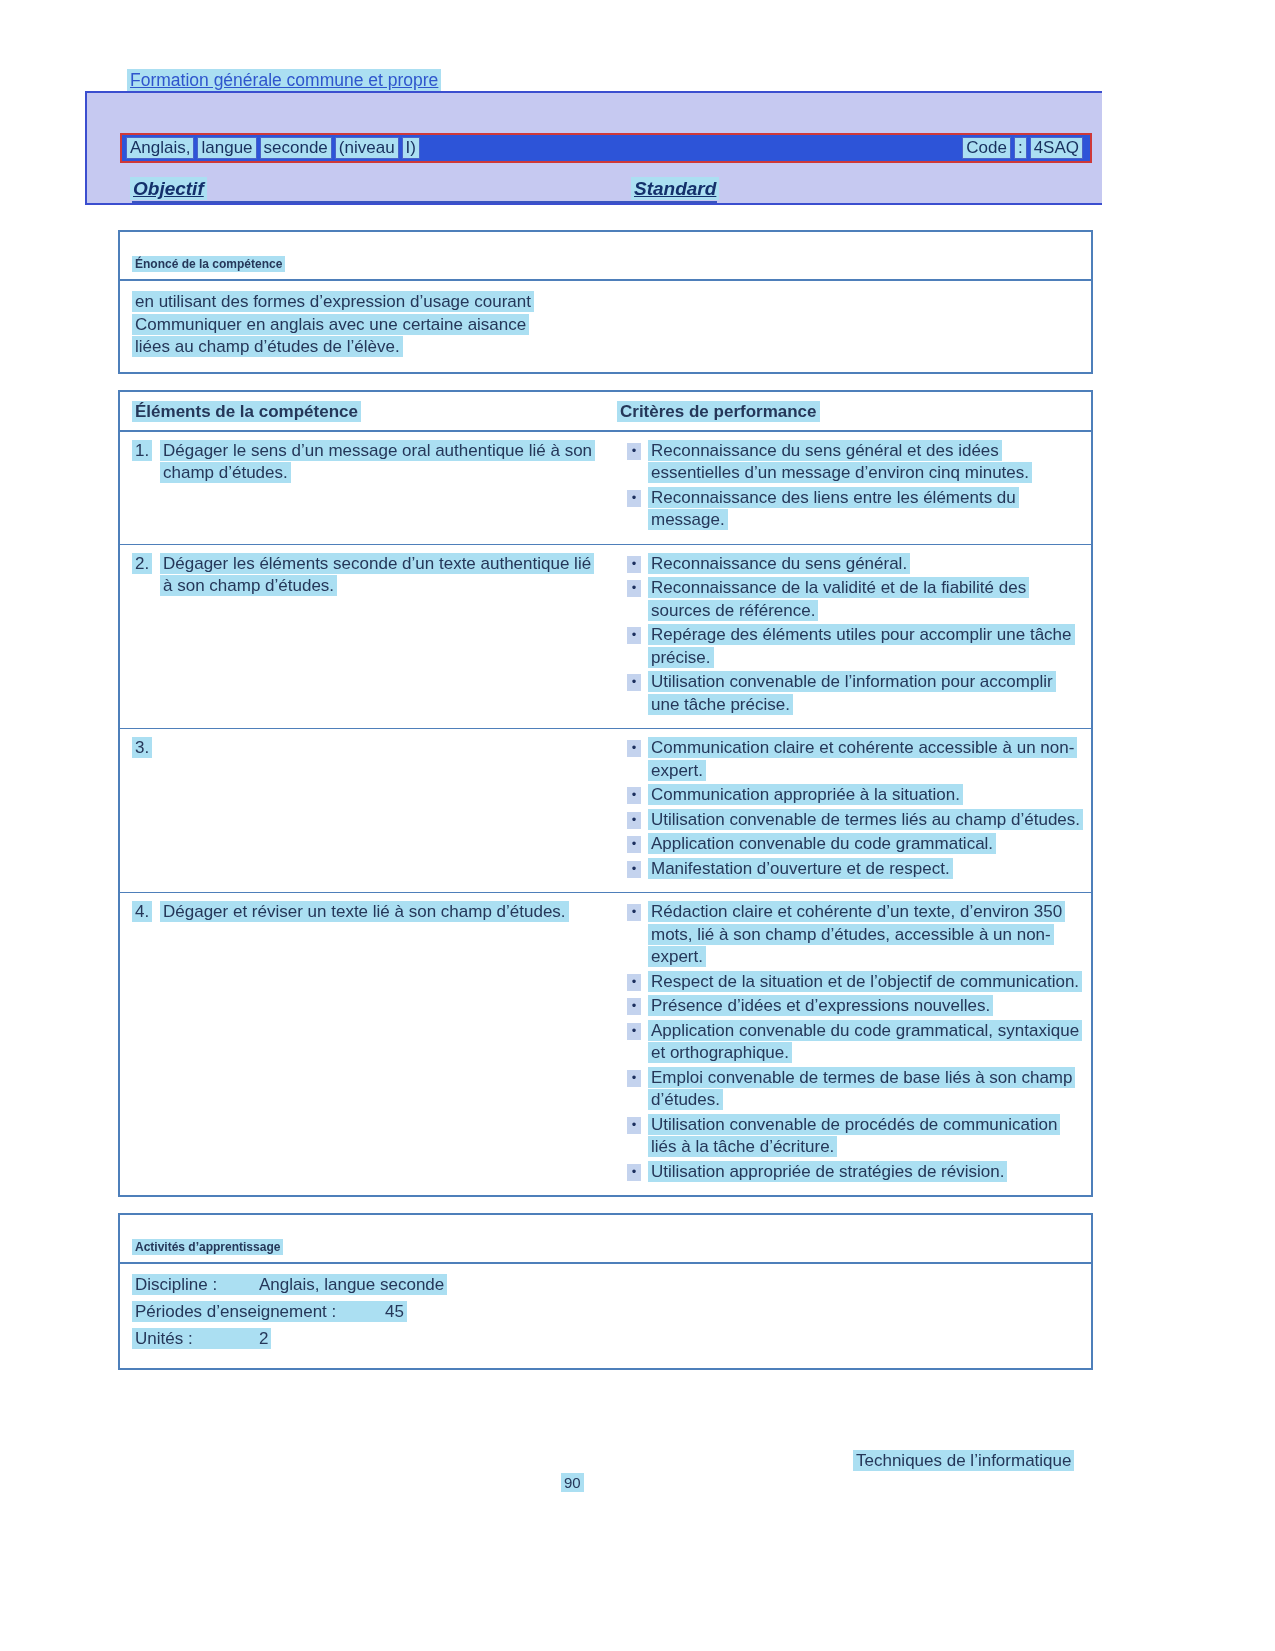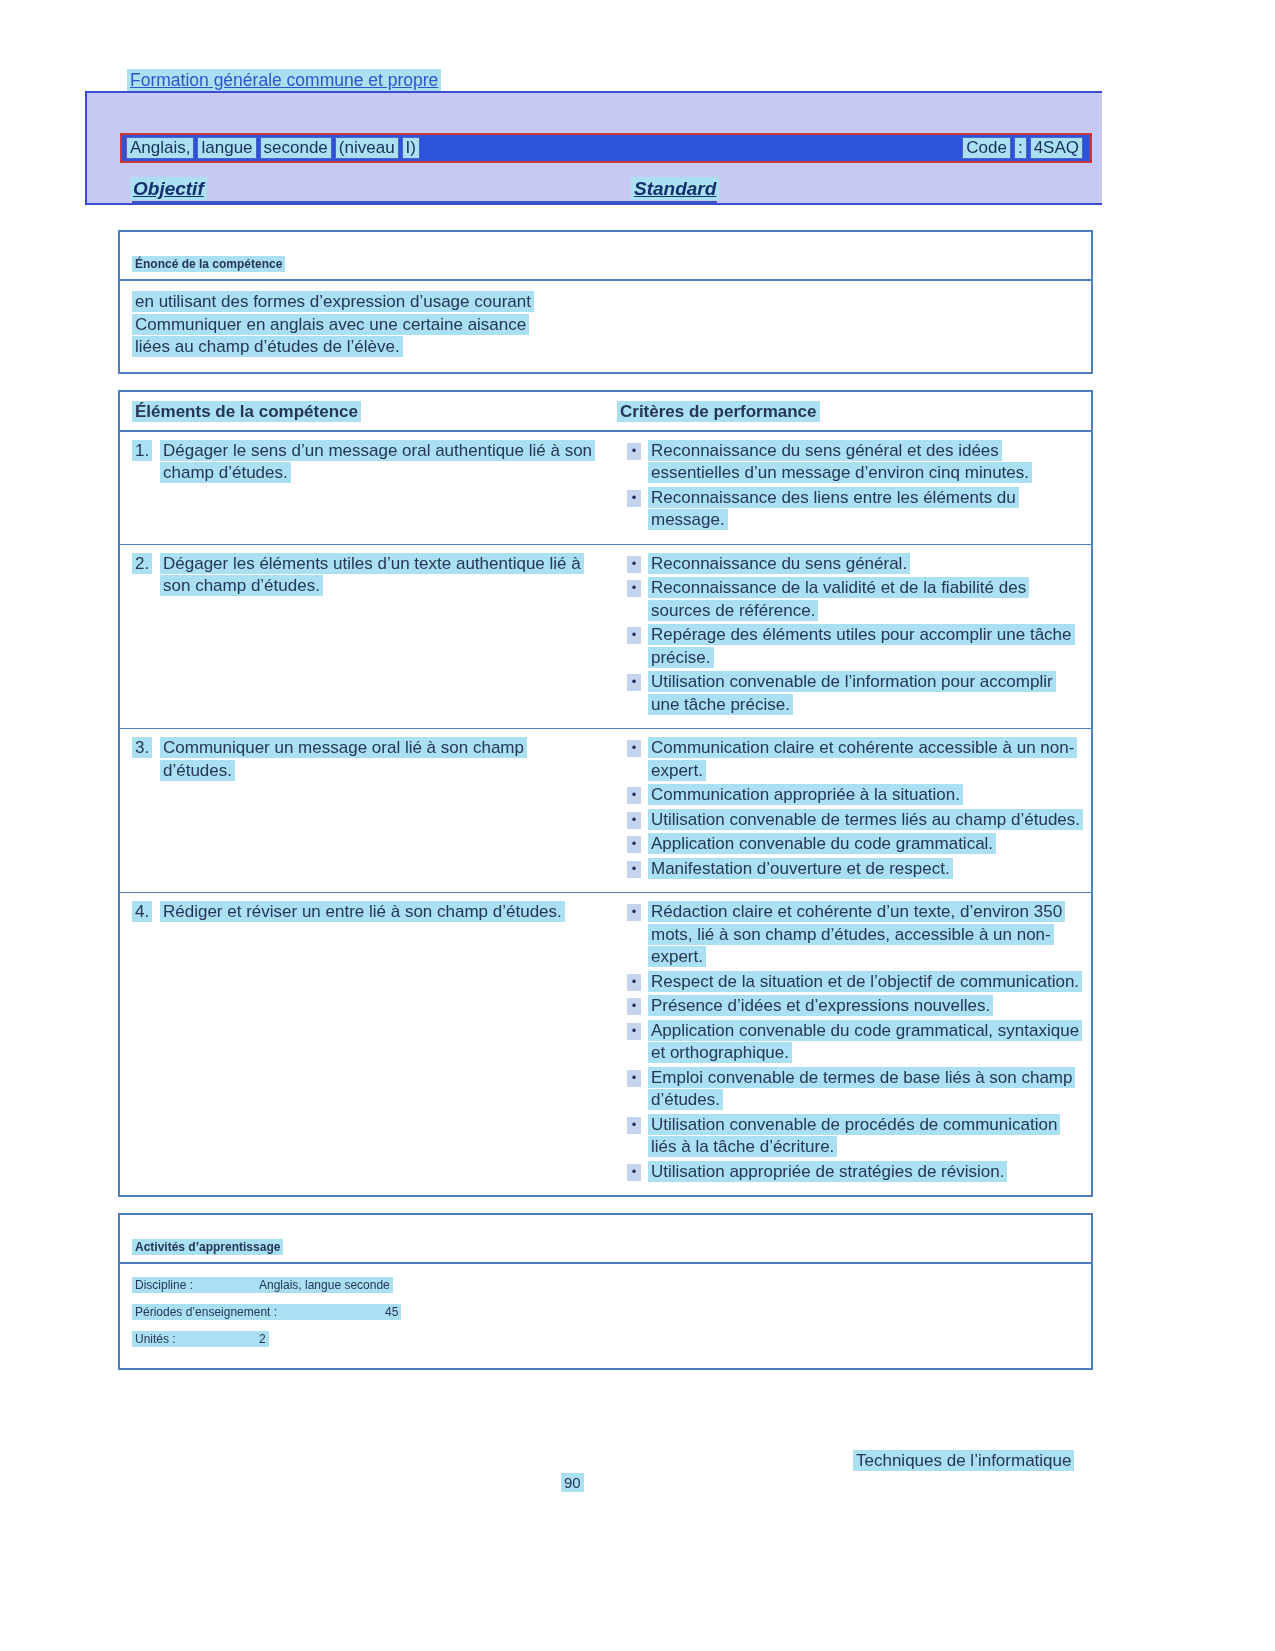--- a/index.html
+++ b/index.html
@@ -56,21 +56,21 @@
   .comp-left{padding:8px 10px 10px 12px;display:flex;align-items:flex-start;}
   .numwrap{flex:0 0 28px;}
   .eltext{max-width:434px;}
   .comp-right{padding:8px 6px 10px 0;}
   .bullet-item{display:flex;align-items:flex-start;padding-left:10px;margin-bottom:2px;}
   .dot{flex:0 0 14px;height:17px;margin:3px 7px 0 0;background:#c4d3ee;
        text-align:center;line-height:15px;font-size:13px;color:#1c2f5e;}
   .btext{flex:1;max-width:437px;}
 
   
-  .act-line{margin-bottom:5px;line-height:22px;font-size:12px;}
+  .act-line{margin-bottom:5px;line-height:22px;font-size:17px;}
   .act-label{display:inline-block;}
   .lbl-0{min-width:120px;}
   .lbl-1{min-width:246px;}
   .lbl-2{min-width:120px;}
   .act-value{padding-left:4px;}
 
   .footer-right{position:absolute;left:853px;top:1451px;font-size:17px;}
   .page-number{position:absolute;left:561px;top:1474px;font-size:15px;}
 </style>
 </head>
@@ -127,21 +127,21 @@
               </div>
               <div class="bullet-item">
                 <span class="dot">•</span>
                 <div class="btext"><span class="hl">Reconnaissance des liens entre les éléments du message.</span></div>
               </div>
             </div>
           </div>
           <div class="comp-row">
             <div class="comp-left">
               <div class="numwrap"><span class="hl">2.</span></div>
-              <div class="eltext"><span class="hl">Dégager les éléments utiles d’un texte authentique lié à son champ d’études.</span></div>
+              <div class="eltext"><span class="hl">Dégager les éléments seconde d’un texte authentique lié à son champ d’études.</span></div>
             </div>
             <div class="comp-right">
               <div class="bullet-item">
                 <span class="dot">•</span>
                 <div class="btext"><span class="hl">Reconnaissance du sens général.</span></div>
               </div>
               <div class="bullet-item">
                 <span class="dot">•</span>
                 <div class="btext"><span class="hl">Reconnaissance de la validité et de la fiabilité des sources de référence.</span></div>
               </div>
@@ -151,21 +151,20 @@
               </div>
               <div class="bullet-item">
                 <span class="dot">•</span>
                 <div class="btext"><span class="hl">Utilisation convenable de l’information pour accomplir une tâche précise.</span></div>
               </div>
             </div>
           </div>
           <div class="comp-row">
             <div class="comp-left">
               <div class="numwrap"><span class="hl">3.</span></div>
-              <div class="eltext"><span class="hl">Communiquer un message oral lié à son champ d’études.</span></div>
             </div>
             <div class="comp-right">
               <div class="bullet-item">
                 <span class="dot">•</span>
                 <div class="btext"><span class="hl">Communication claire et cohérente accessible à un non-expert.</span></div>
               </div>
               <div class="bullet-item">
                 <span class="dot">•</span>
                 <div class="btext"><span class="hl">Communication appropriée à la situation.</span></div>
               </div>
@@ -179,21 +178,21 @@
               </div>
               <div class="bullet-item">
                 <span class="dot">•</span>
                 <div class="btext"><span class="hl">Manifestation d’ouverture et de respect.</span></div>
               </div>
             </div>
           </div>
           <div class="comp-row">
             <div class="comp-left">
               <div class="numwrap"><span class="hl">4.</span></div>
-              <div class="eltext"><span class="hl">Rédiger et réviser un entre lié à son champ d’études.</span></div>
+              <div class="eltext"><span class="hl">Dégager et réviser un texte lié à son champ d’études.</span></div>
             </div>
             <div class="comp-right">
               <div class="bullet-item">
                 <span class="dot">•</span>
                 <div class="btext"><span class="hl">Rédaction claire et cohérente d’un texte, d’environ 350 mots, lié à son champ d’études, accessible à un non-expert.</span></div>
               </div>
               <div class="bullet-item">
                 <span class="dot">•</span>
                 <div class="btext"><span class="hl">Respect de la situation et de l’objectif de communication.</span></div>
               </div>

